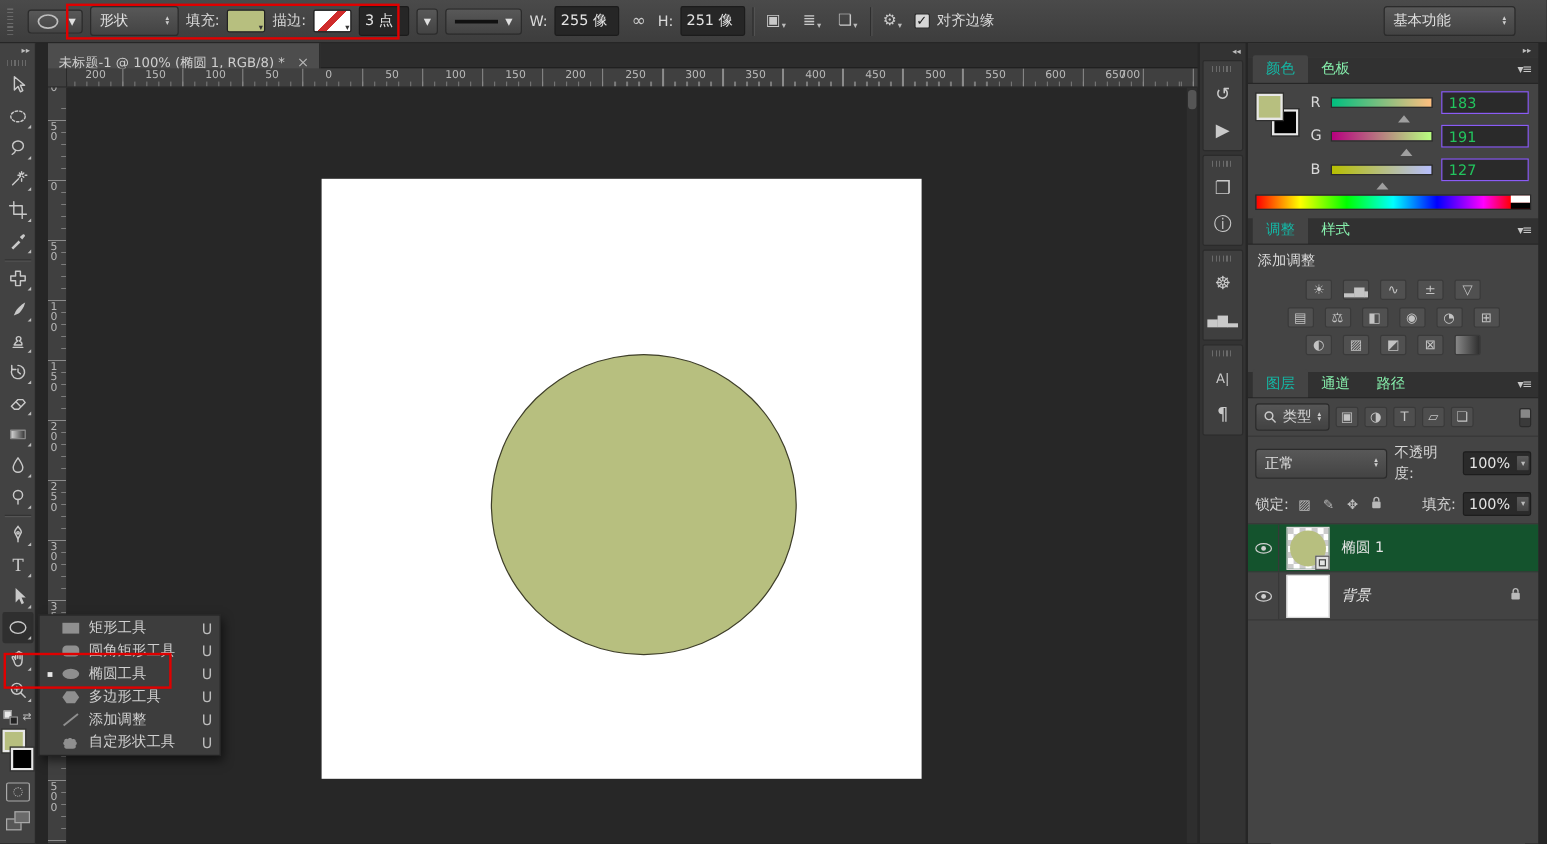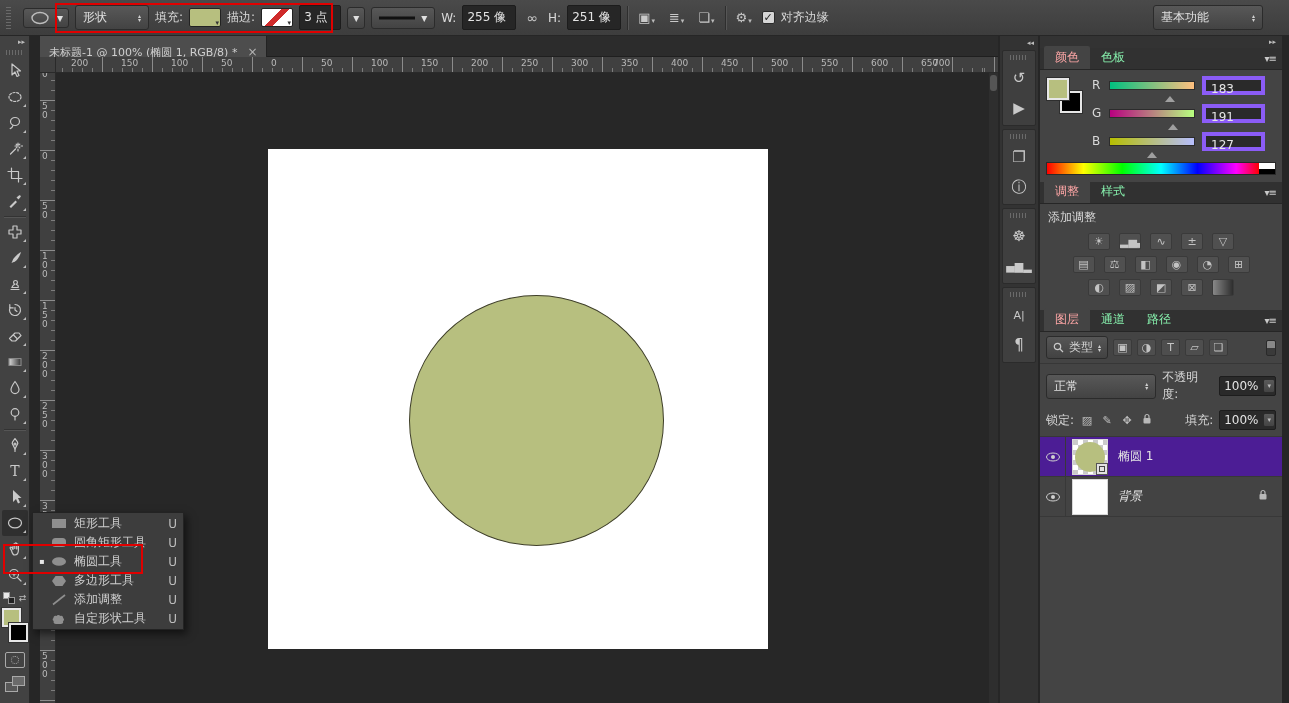--- a/index.html
+++ b/index.html
@@ -82,34 +82,34 @@
   #dock-collapse{text-align:right;font-size:7px;color:#bdbdbd;padding:3px 4px}
   .dock-group{background:#3f3f3f;border:1px solid #2b2b2b;border-radius:2px;margin:0 2px 3px;padding:2px 0;display:flex;flex-direction:column;align-items:center}
   .dock-ic{width:30px;height:30px;display:flex;align-items:center;justify-content:center;color:#c9c9c9;font-size:15px}
   .dock-ic.small{font-size:11px}
 
   
   #panels{left:1040px;top:36px;width:242px;height:667px;background:#404040;display:flex;flex-direction:column}
   #panels-collapse{height:12px;text-align:right;font-size:7px;color:#bdbdbd;padding:2px 6px;background:#333}
   .ptabbar{height:22px;background:#313131;display:flex;align-items:flex-end;padding:0 0 0 4px;border-bottom:1px solid #262626;position:relative}
   .ptab{padding:3px 11px;font-size:12px;color:#86efac}
-  .ptab.active{background:#444;color:#fca5a5;border-radius:2px 2px 0 0}
+  .ptab.active{background:#444;color:#14b8a6;border-radius:2px 2px 0 0}
   .pmenu{position:absolute;right:6px;top:5px;color:#c9c9c9;font-size:10px;letter-spacing:-1px}
   .panel-body{background:#444;position:relative}
 
   
   #color-body{height:112px}
   #cp-swatches{position:absolute;left:7px;top:8px;width:38px;height:40px}
   #cp-fg{position:absolute;left:0;top:0;width:22px;height:22px;border:2px solid #e7e7e7;outline:1px solid #2e2e2e;z-index:2}
   #cp-bg{position:absolute;left:13px;top:13px;width:22px;height:22px;border:2px solid #e7e7e7;outline:1px solid #2e2e2e;background:#000}
   .ch-row{position:absolute;left:52px;right:8px;height:22px;display:flex;align-items:center;gap:7px}
   .ch-label{width:10px;color:#d9d9d9}
   .ch-track{position:relative;width:86px;height:9px;border:1px solid #2c2c2c}
   .ch-thumb{position:absolute;top:9px;width:0;height:0;border:5px solid transparent;border-bottom:6px solid #9f9f9f;transform:translateX(-5px)}
-  .ch-field{width:63px;height:19px;background:#2a2a2a;border:4px solid #8b5cf6;color:#e5e5e5;padding:2px 5px}
+  .ch-field{width:73px;height:19px;background:#2a2a2a;border:1px solid #8b5cf6;color:#22c55e;padding:2px 5px}
   #spectrum{position:absolute;left:6px;right:6px;top:92px;height:13px;border:1px solid #2a2a2a;background:linear-gradient(90deg,red,#ff0 16%,#0f0 33%,#0ff 50%,#00f 66%,#f0f 83%,red 93%)}
   #spectrum .wb{position:absolute;right:0;top:0;width:16px;height:100%}
   #spectrum .wb i{display:block;width:100%;height:50%}
   #spectrum .wb .w{background:#fff}
   #spectrum .wb .b{background:#000}
 
   
   #adj-body{height:106px;padding:2px 8px}
   #adj-hint{color:#d9d9d9;padding:3px 0 4px}
   .adj-row{display:flex;gap:9px;margin:3px 0 6px;justify-content:center}
@@ -122,21 +122,21 @@
   #kind-dd{display:flex;align-items:center;gap:5px;background:linear-gradient(#565656,#424242);border:1px solid #2b2b2b;border-radius:3px;padding:2px 6px}
   .flt-ic{width:19px;height:17px;background:#4e4e4e;border:1px solid #3a3a3a;border-radius:2px;color:#c3c3c3;font-size:11px;text-align:center;line-height:15px}
   #flt-toggle{margin-left:auto;width:10px;height:16px;background:linear-gradient(#888 0 49%,#3a3a3a 51%);border:1px solid #2a2a2a;border-radius:2px}
   #blend-row{display:flex;align-items:center;gap:6px;padding:5px 6px}
   #blend-dd{width:112px;justify-content:space-between}
   #lock-row{display:flex;align-items:center;gap:6px;padding:2px 6px 6px;border-bottom:1px solid #373737}
   .lock-ic{color:#bdbdbd;font-size:11px;width:14px;text-align:center}
   .mini-fld{display:flex;align-items:center;background:#2a2a2a;border:1px solid #1d1d1d;border-radius:2px;padding:2px 4px;gap:5px;color:#e4e4e4}
   .mini-fld .da{font-size:7px;color:#bbb;background:linear-gradient(#5a5a5a,#444);border:1px solid #2b2b2b;border-radius:2px;padding:2px 3px;margin:-2px -4px -2px 0}
   .layer-row{display:flex;align-items:center;height:40px;border-bottom:1px solid #383838;background:#434343}
-  .layer-row.selected{background:#4c1d95}
+  .layer-row.selected{background:#14532d}
   .eye-cell{width:26px;align-self:stretch;display:flex;align-items:center;justify-content:center;border-right:1px solid #383838}
   .lthumb{width:36px;height:36px;margin:0 10px 0 6px;position:relative;border:1px solid #d8d8d8;background:#fff}
   .lthumb.checker{background:repeating-conic-gradient(#fff 0 25%,#cbcbcb 0 50%) 0 0/10px 10px}
   .lthumb .circ{position:absolute;left:2px;top:2px;width:30px;height:30px;border-radius:50%}
   .lthumb .badge{position:absolute;right:-1px;bottom:-1px;width:12px;height:12px;background:#e2e2e2;border:1px solid #555;display:flex;align-items:center;justify-content:center}
   .lthumb .badge i{width:6px;height:6px;border:1px solid #444}
   .layer-name{font-size:12px;color:#e4e4e4}
   .layer-name.it{font-style:italic}
   .layer-lock{margin-left:auto;margin-right:14px}
   #right-edge{left:1282px;top:36px;width:7px;height:667px;background:#262626}

